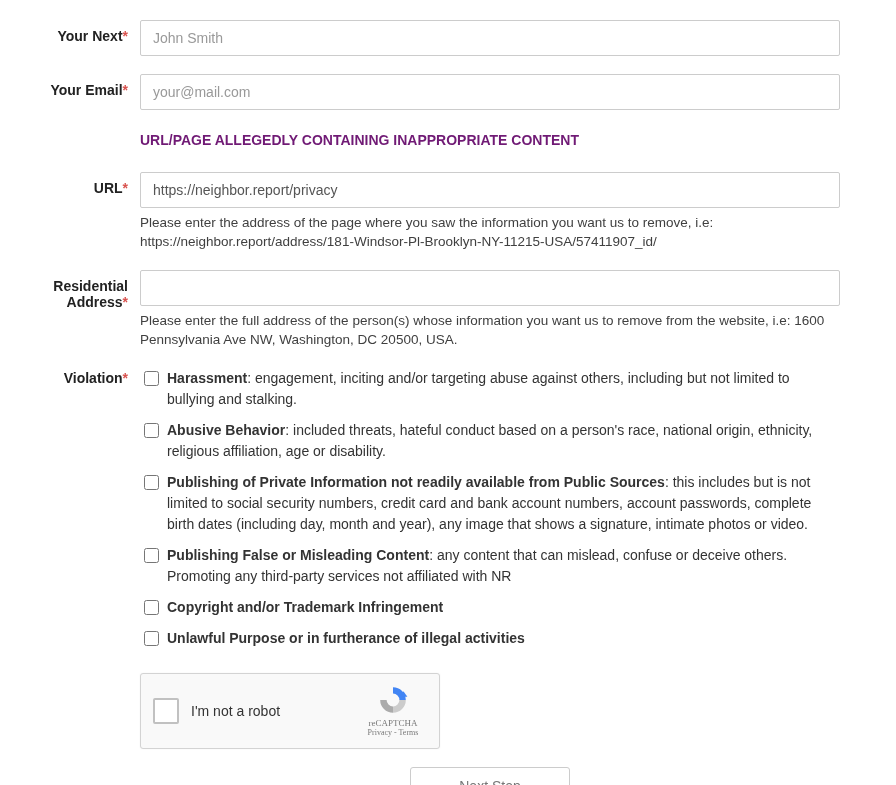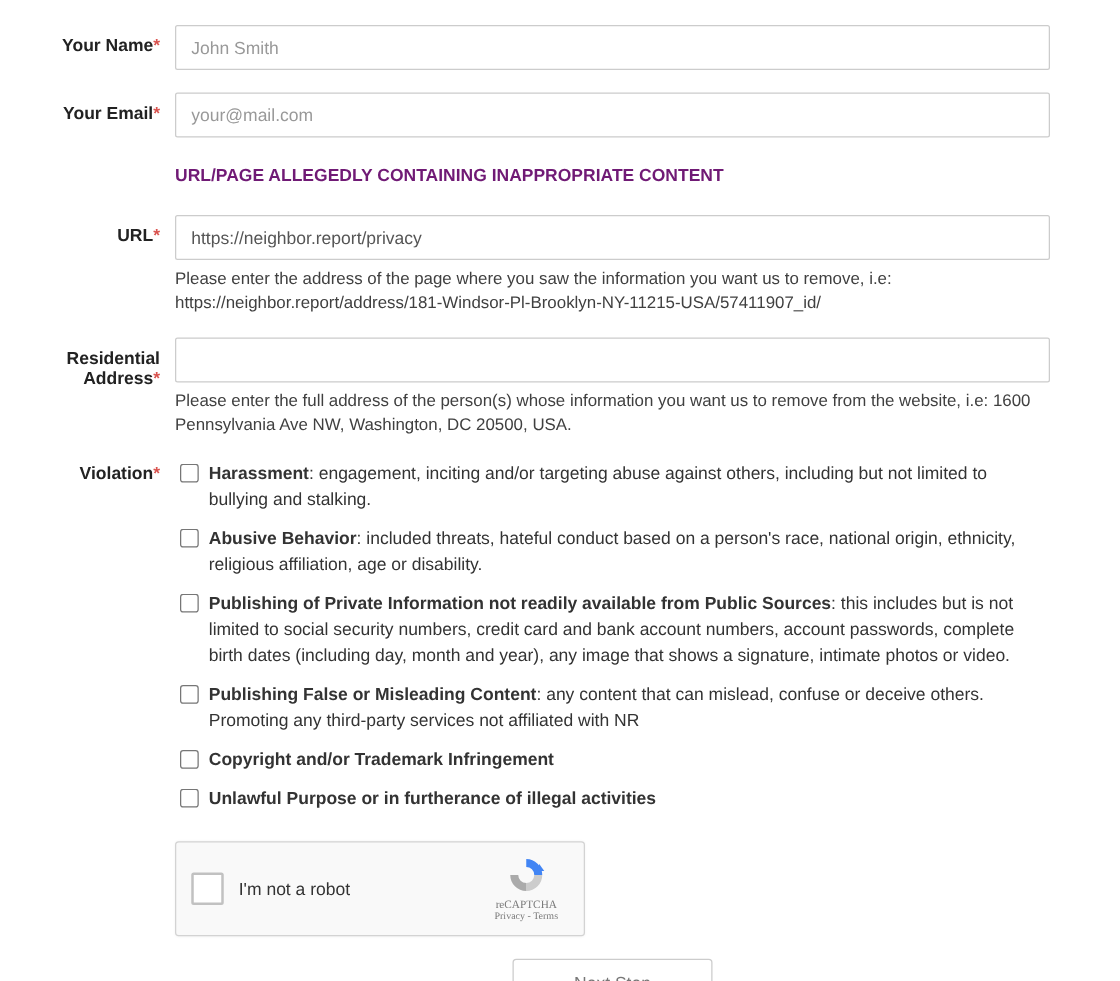--- a/index.html
+++ b/index.html
@@ -73,21 +73,21 @@
     }
     .violation-text {
       flex: 1;
       color: #333;
     }
     .violation-text .vb {
       font-weight: bold;
     }
     .recaptcha-box {
       margin-top: 24px;
-      width: 328px;
+      width: 300px;
       height: 76px;
       border: 1px solid #d3d3d3;
       border-radius: 3px;
       background: #f9f9f9;
       display: flex;
       align-items: center;
       padding: 0 12px;
       position: relative;
       box-shadow: 0 0 2px rgba(0,0,0,0.05);
     }
@@ -140,21 +140,21 @@
       border-radius: 3px;
       cursor: pointer;
     }
     .visually-empty-row .label-col { padding-top: 0; }
   </style>
 </head>
 <body>
 
 <div class="form-row">
   <div class="label-col">
-    <label><span>Your Name</span><span class="req">*</span></label>
+    <label><span>Your Next</span><span class="req">*</span></label>
   </div>
   <div class="input-col">
     <input type="text" placeholder="John Smith" style="">
   </div>
 </div>
 
 <div class="form-row">
   <div class="label-col">
     <label><span>Your Email</span><span class="req">*</span></label>
   </div>

